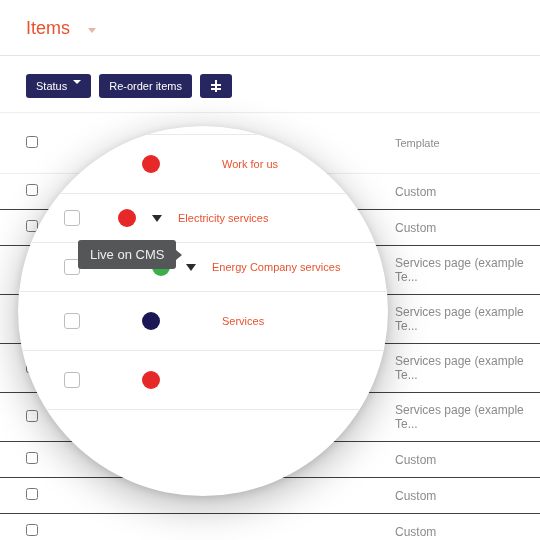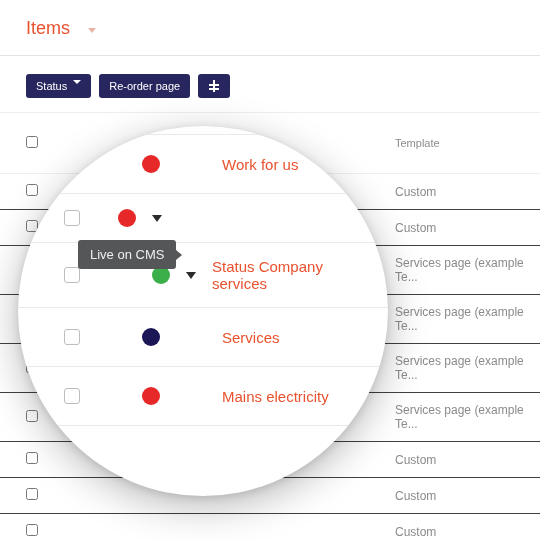--- a/index.html
+++ b/index.html
@@ -146,21 +146,21 @@
   .expand {
     width:0;height:0;
     border-left:5px solid transparent;
     border-right:5px solid transparent;
     border-top:7px solid #2b2b2b;
     flex-shrink:0;
   }
 
   .item-name {
     color:#e8522f;
-    font-size:15px;
+    font-size:11px;
   }
 
   .tooltip {
     position:absolute;
     left: 60px;
     top: 114px;
     background:#555658;
     color:#eee;
     font-size:13px;
     padding: 7px 12px;
@@ -192,21 +192,21 @@
   </div>
 
   <div class="bg-hr"></div>
 
   <div class="bg-toolbar">
     <div class="btn">
       <span>Status</span>
       <span class="chev-dn-w"></span>
     </div>
     <div class="btn">
-      <span>Re-order page</span>
+      <span>Re-order items</span>
     </div>
     <div class="btn icon-only">
       <span class="tree-icon"></span>
     </div>
   </div>
 
   <table class="bg-table">
     <thead>
       <tr>
         <th style="width:26px;padding-left:26px;">
@@ -273,37 +273,37 @@
         <span class="spacer w30"></span>
         <span class="dot red"></span>
         <span class="spacer w30"></span>
         <span class="item-name">Work for us</span>
       </div>
       <div class="lens-row">
         <span class="cb"></span>
         <span class="spacer w6"></span>
         <span class="dot red"></span>
         <span class="expand"></span>
+        <span class="item-name">Electricity services</span>
       </div>
       <div class="lens-row">
         <span class="cb"></span>
         <span class="spacer w40"></span>
         <span class="dot green"></span>
         <span class="expand"></span>
-        <span class="item-name">Status Company services</span>
+        <span class="item-name">Energy Company services</span>
       </div>
       <div class="lens-row tall">
         <span class="cb"></span>
         <span class="spacer w30"></span>
         <span class="dot navy"></span>
         <span class="spacer w30"></span>
         <span class="item-name">Services</span>
       </div>
       <div class="lens-row tall">
         <span class="cb"></span>
         <span class="spacer w30"></span>
         <span class="dot red"></span>
         <span class="spacer w30"></span>
-        <span class="item-name">Mains electricity</span>
       </div>
     </div>
   <div class="tooltip">Live on CMS</div>
 </div>
 
 </body></html>

